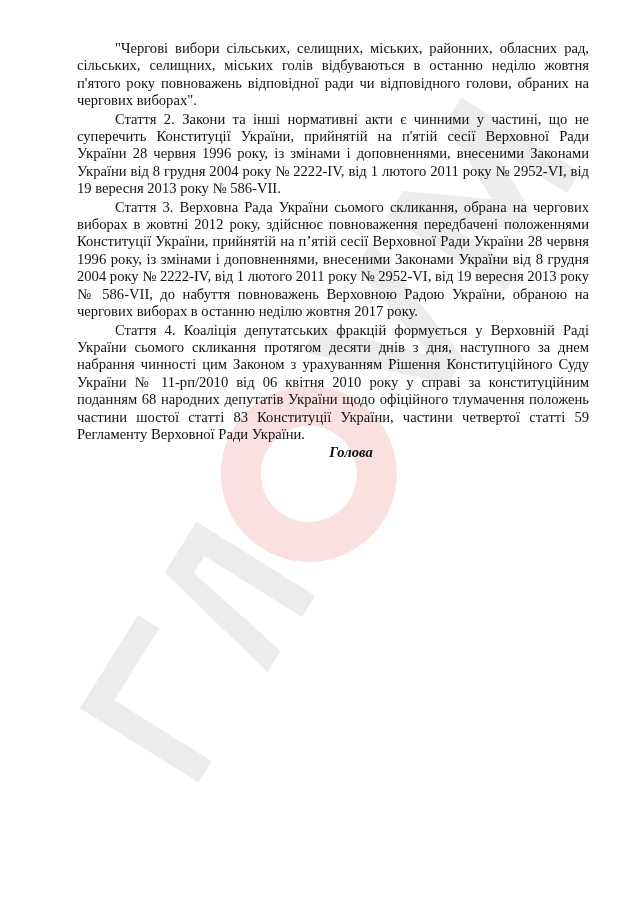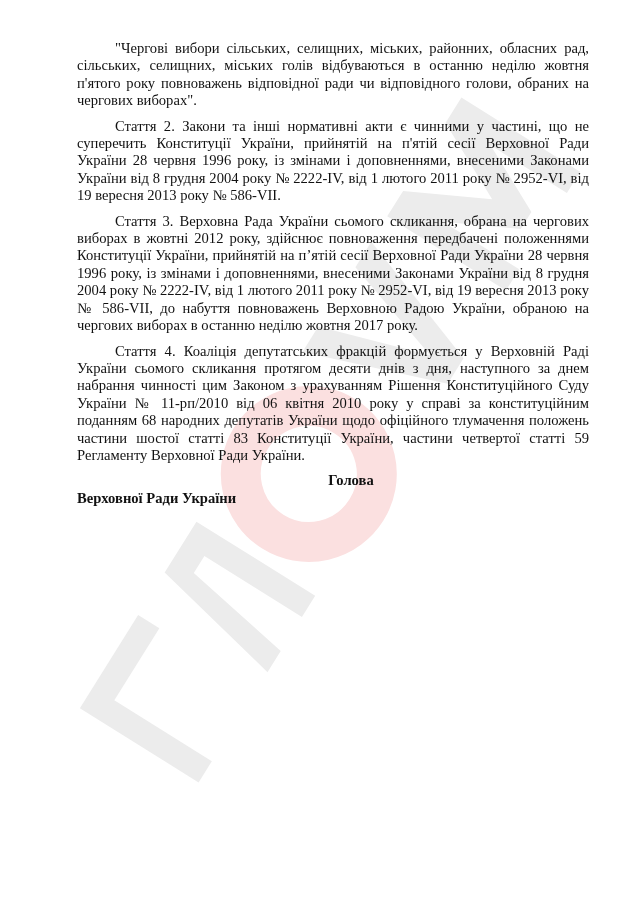--- a/index.html
+++ b/index.html
@@ -4,22 +4,22 @@
   <style>
     html, body { margin: 0; padding: 0; background: #ffffff; }
     body { width: 635px; height: 898px; position: relative; overflow: hidden; }
     .watermark { position: absolute; left: 0; top: 0; width: 635px; height: 898px; z-index: 0; pointer-events: none; }
     .page {
       position: absolute; left: 77px; top: 40px; width: 512px; z-index: 1;
       font-family: "Liberation Serif", serif; font-size: 14.6px; line-height: 17.4px;
       color: #111111; text-align: justify;
     }
     .page p { margin: 0; text-indent: 38px; }
-    .page p.gap { margin-top: 8px; }
-    .sig { font-weight: bold; text-indent: 0 !important; }
+    .page p.gap { margin-top: 1px; }
+    .sig { font-weight: bold; text-indent: 0 !important; font-style: italic; }
     .sig-title { text-align: center; margin-top: 17.4px; padding-left: 36px; }
     .sig-org { text-align: left; }
   </style>
 </head>
 <body>
 
 <svg class="watermark" viewBox="0 0 635 898" xmlns="http://www.w3.org/2000/svg">
   <g transform="translate(330 440) rotate(-58)">
 
     <path d="M-360 -70 L-250 -70 L-250 -45 L-335 -45 L-335 70 L-360 70 Z" fill="#ececec"></path>
@@ -32,14 +32,13 @@
     <path d="M220 70 L220 -70 L250 -70 L290 10 L330 -70 L360 -70 L360 70 L335 70 L335 -20 L300 50 L280 50 L245 -20 L245 70 Z" fill="#ececec"></path>
   </g>
 </svg>
 
 <div class="page">
   <p>"Чергові вибори сільських, селищних, міських, районних, обласних рад, сільських, селищних, міських голів відбуваються в останню неділю жовтня п'ятого року повноважень відповідної ради чи відповідного голови, обраних на чергових виборах".</p>
   <p class="gap">Стаття 2. Закони та інші нормативні акти є чинними у частині, що не суперечить Конституції України, прийнятій на п'ятій сесії Верховної Ради України 28 червня 1996 року, із змінами і доповненнями, внесеними Законами України від 8 грудня 2004 року № 2222-IV, від 1 лютого 2011 року № 2952-VI, від 19 вересня 2013 року № 586-VII.</p>
   <p class="gap">Стаття 3. Верховна Рада України сьомого скликання, обрана на чергових виборах в жовтні 2012 року, здійснює повноваження передбачені положеннями Конституції України, прийнятій на п’ятій сесії Верховної Ради України 28 червня 1996 року, із змінами і доповненнями, внесеними Законами України від 8 грудня 2004 року № 2222-IV, від 1 лютого 2011 року № 2952-VI, від 19 вересня 2013 року № 586-VII, до набуття повноважень Верховною Радою України, обраною на чергових виборах в останню неділю жовтня 2017 року.</p>
   <p class="gap">Стаття 4. Коаліція депутатських фракцій формується у Верховній Раді України сьомого скликання протягом десяти днів з дня, наступного за днем набрання чинності цим Законом з урахуванням Рішення Конституційного Суду України № 11-рп/2010 від 06 квітня 2010 року у справі за конституційним поданням 68 народних депутатів України щодо офіційного тлумачення положень частини шостої статті 83 Конституції України, частини четвертої статті 59 Регламенту Верховної Ради України.</p>
   <p class="sig sig-title gap">Голова</p>
-  <p class="sig sig-org">Верховної Ради України</p>
 </div>
 
 </body></html>

